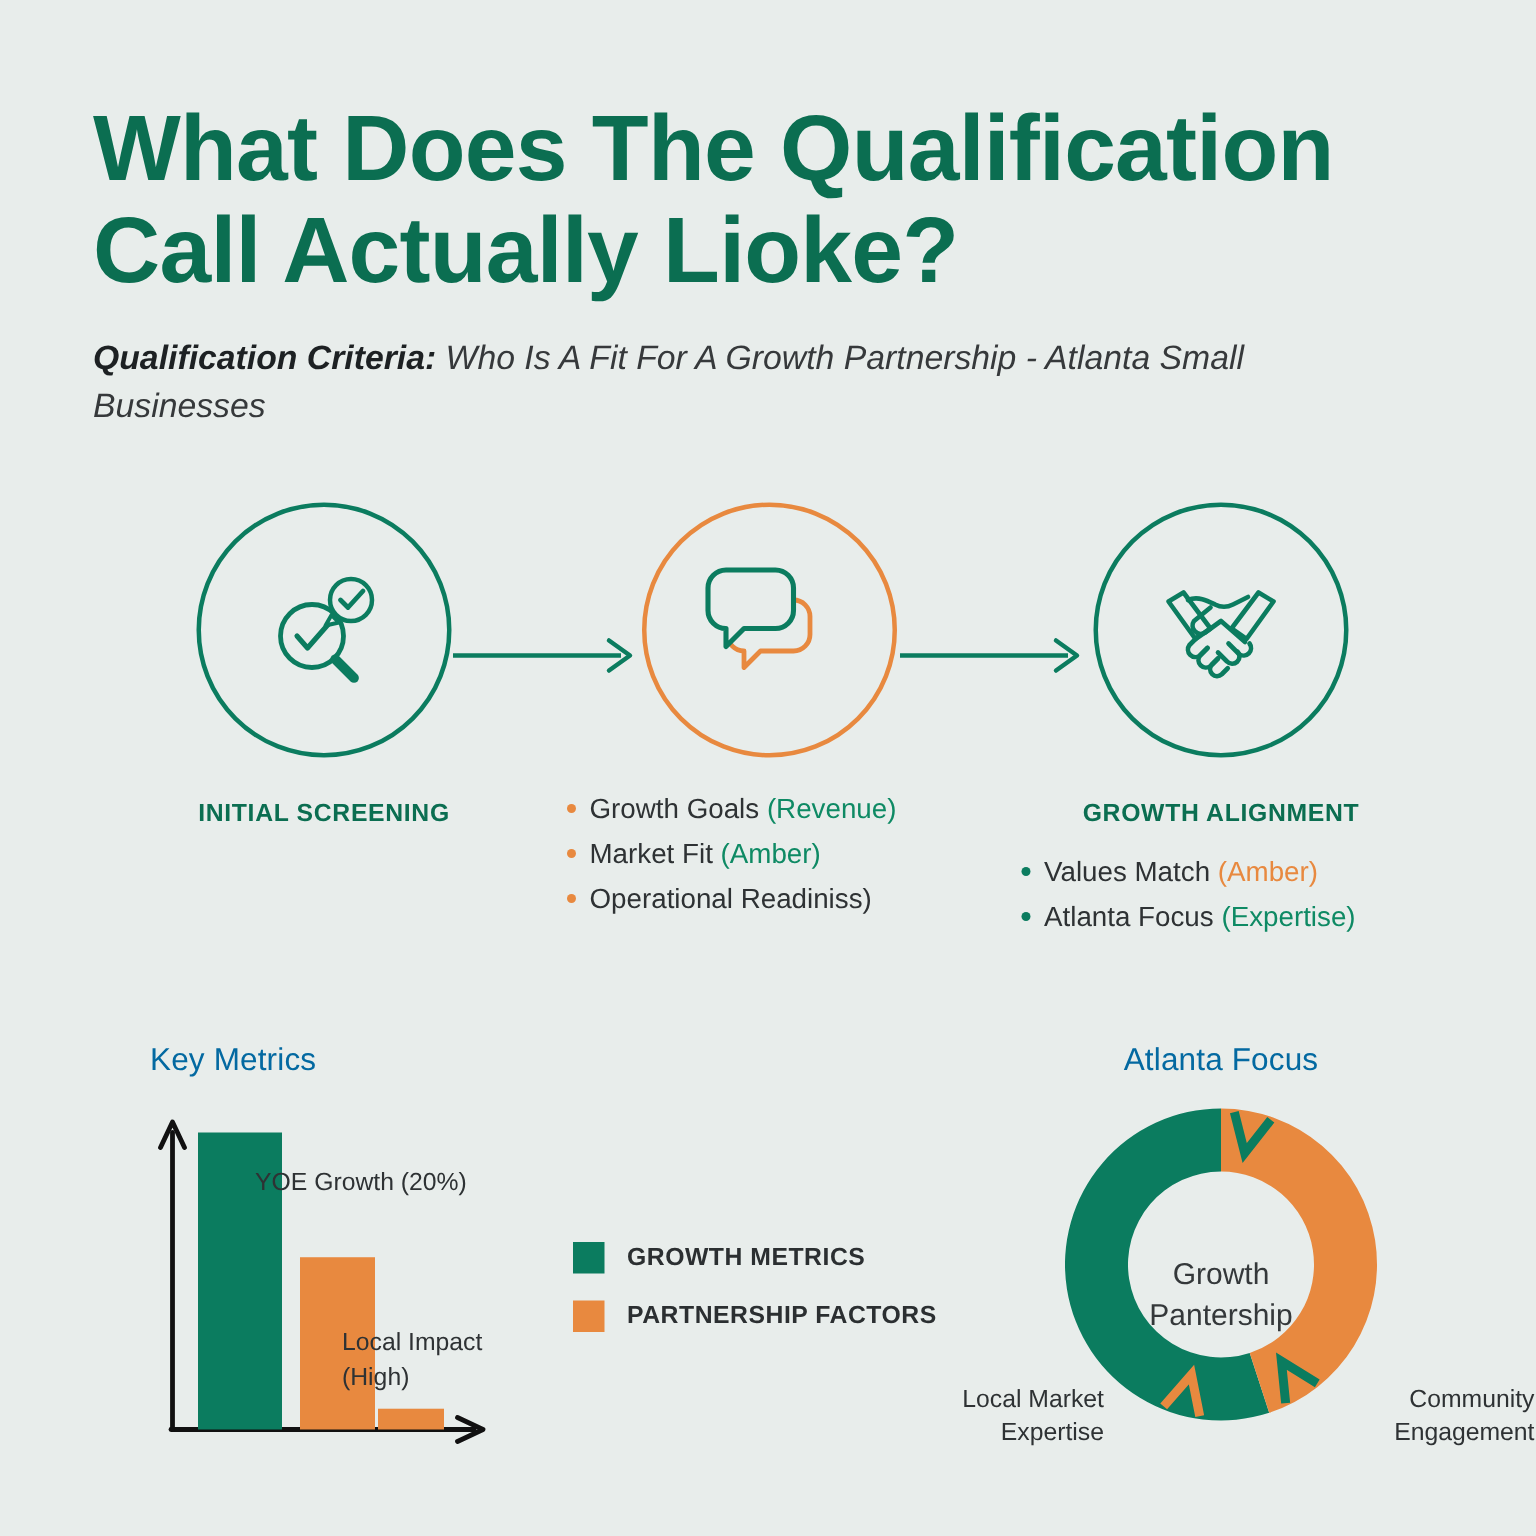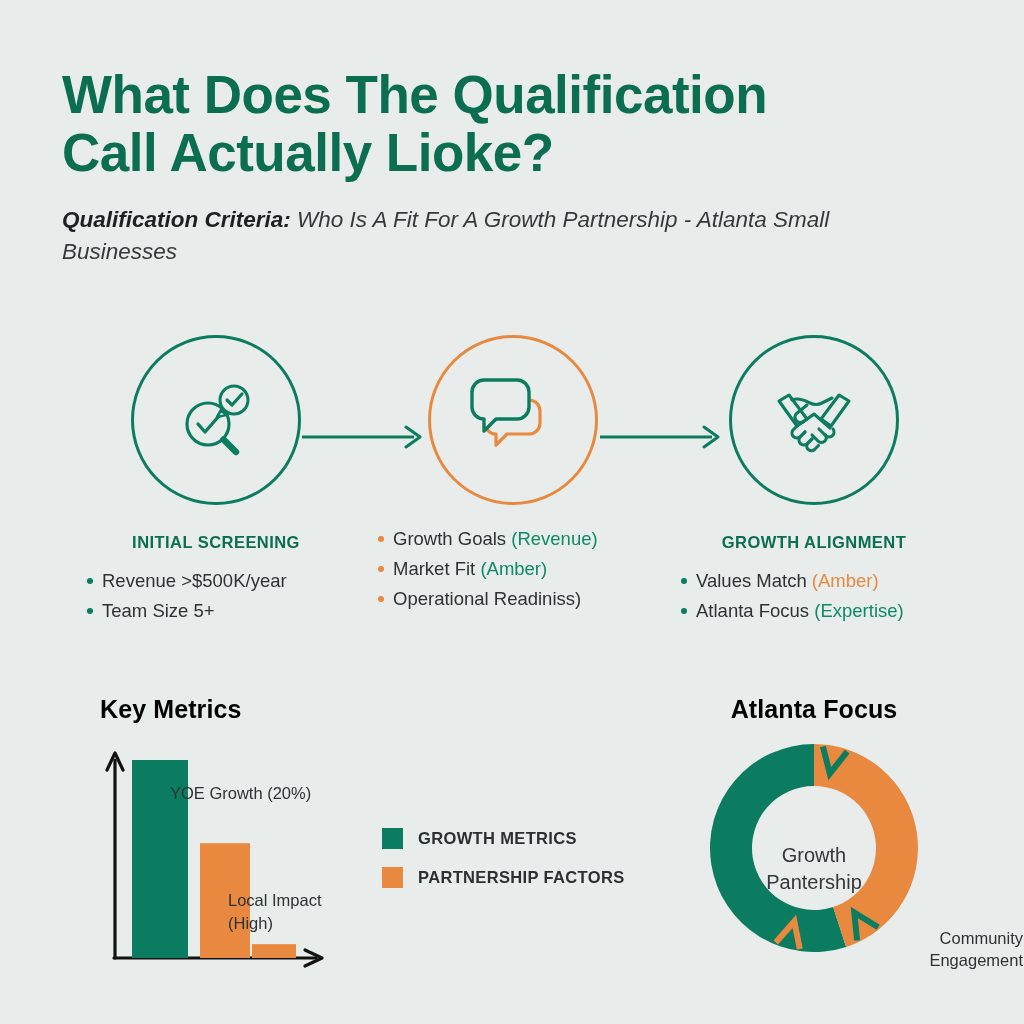--- a/index.html
+++ b/index.html
@@ -7,21 +7,21 @@
   body {
     background:#e8edeb;
     font-family:"Liberation Sans", sans-serif;
     color:#2b2f31;
     position:relative;
     overflow:hidden;
   }
   
   #header { position:absolute; left:62px; top:66px; width:830px; }
   #title {
-    font-size:53px;
+    font-size:62px;
     font-weight:bold;
     line-height:1.1;
     color:#0b6e51;
     letter-spacing:-0.5px;
   }
   #title .line { display:block; }
   #subtitle {
     margin-top:21px;
     font-size:22.5px;
     line-height:1.42;
@@ -80,21 +80,21 @@
   .s3 .bullets { padding-left:32px; }
 
   
   .arrow { position:absolute; top:95px; height:24px; }
   .arrow.a1 { left:302px; width:126px; }
   .arrow.a2 { left:600px; width:126px; }
 
   
   #bar-section { position:absolute; left:100px; top:695px; width:360px; }
   #bar-heading, #donut-heading {
-    font-size:25px; font-weight:bold; color:#000000; letter-spacing:0.1px;
+    font-size:21px; font-weight:normal; color:#0369a1; letter-spacing:0.1px;
   }
   #bar-chart { position:relative; margin-top:20px; width:340px; height:230px; }
   .bar-label {
     position:absolute;
     font-size:16.5px;
     line-height:1.38;
     color:#2e3234;
     white-space:pre-line;
   }
   #bar-label-0 { left:70px; top:38px; }
@@ -160,24 +160,20 @@
           <circle cx="40" cy="52" r="21" fill="none" stroke="#0b7c5f" stroke-width="3.2"></circle>
           <path d="M30 52 l7 8 l14 -16" fill="none" stroke="#0b7c5f" stroke-width="3.4" stroke-linecap="round" stroke-linejoin="round"></path>
           <path d="M55.5 67.5 L68 80" stroke="#0b7c5f" stroke-width="6.5" stroke-linecap="round"></path>
           <circle cx="66" cy="28" r="14" fill="#e8edeb" stroke="#0b7c5f" stroke-width="3"></circle>
           <path d="M59 28 l5 5 l10 -11" fill="none" stroke="#0b7c5f" stroke-width="3.2" stroke-linecap="round" stroke-linejoin="round"></path>
           <path d="M53 38 L49 45 L58 43 Z" fill="#e8edeb" stroke="#0b7c5f" stroke-width="2.6" stroke-linejoin="round"></path>
         </svg>
       </div>
     </div>
     <div class="step-title">INITIAL SCREENING</div>
-    <ul class="bullets">
-      <li><span>Revenue &gt;$500K/year</span></li>
-      <li><span>Team Size 5+</span></li>
-    </ul>
   </div>
 
   <div class="step s2">
     <div class="circle-wrap">
       <div class="circle orange">
         <svg width="100" height="94" viewBox="0 0 100 94">
           <path d="M44 27 h22 a11 11 0 0 1 11 11 v12 a11 11 0 0 1 -11 11 h-22 l-11 11 v-11 a11 11 0 0 1 -11 -11 v-12 a11 11 0 0 1 11 -11 Z" fill="#e8edeb" stroke="#e8893f" stroke-width="3.2" stroke-linejoin="round"></path>
           <path d="M22 7 h32 a12 12 0 0 1 12 12 v15 a12 12 0 0 1 -12 12 h-21 l-12 12 v-12 h0 a12 12 0 0 1 -12 -12 v-15 a12 12 0 0 1 12 -12 Z" fill="#e8edeb" stroke="#0b7c5f" stroke-width="3.4" stroke-linejoin="round"></path>
         </svg>
       </div>
@@ -256,16 +252,18 @@
           <path d="M 186 6 A 104 104 0 0 1 218.13776741499453 208.90987769469598 L 205.15905365124675 168.96550401029953 A 62 62 0 0 0 186 48 Z" fill="#e8893f"></path>
           <path d="M 194.88988576026114 8.388140794641956 L 201.80128850214973 35.66078234423078 L 219.20795175463 13.557105288869693" fill="none" stroke="#0b7c5f" stroke-width="6"></path>
           <path d="M 250.19067988708343 189.26888806861103 L 226.27386408172356 174.45165530788836 L 229.10706269755133 202.4433942777383" fill="none" stroke="#0b7c5f" stroke-width="6"></path>
           <path d="M 171.80434370207334 211.00734301164016 L 166.3297525722084 183.41036279796919 L 147.79012747157697 204.57275316581232" fill="none" stroke="#e8893f" stroke-width="6"></path>
         </g>
     </svg>
     <div id="donut-center">
       <div>Growth</div>
       <div>Pantership</div>
     </div>
+    <div class="donut-label" id="donut-label-0">Local Market
+Expertise</div>
     <div class="donut-label" id="donut-label-1">Community
 Engagement</div>
   </div>
 </div>
 
 </body></html>

